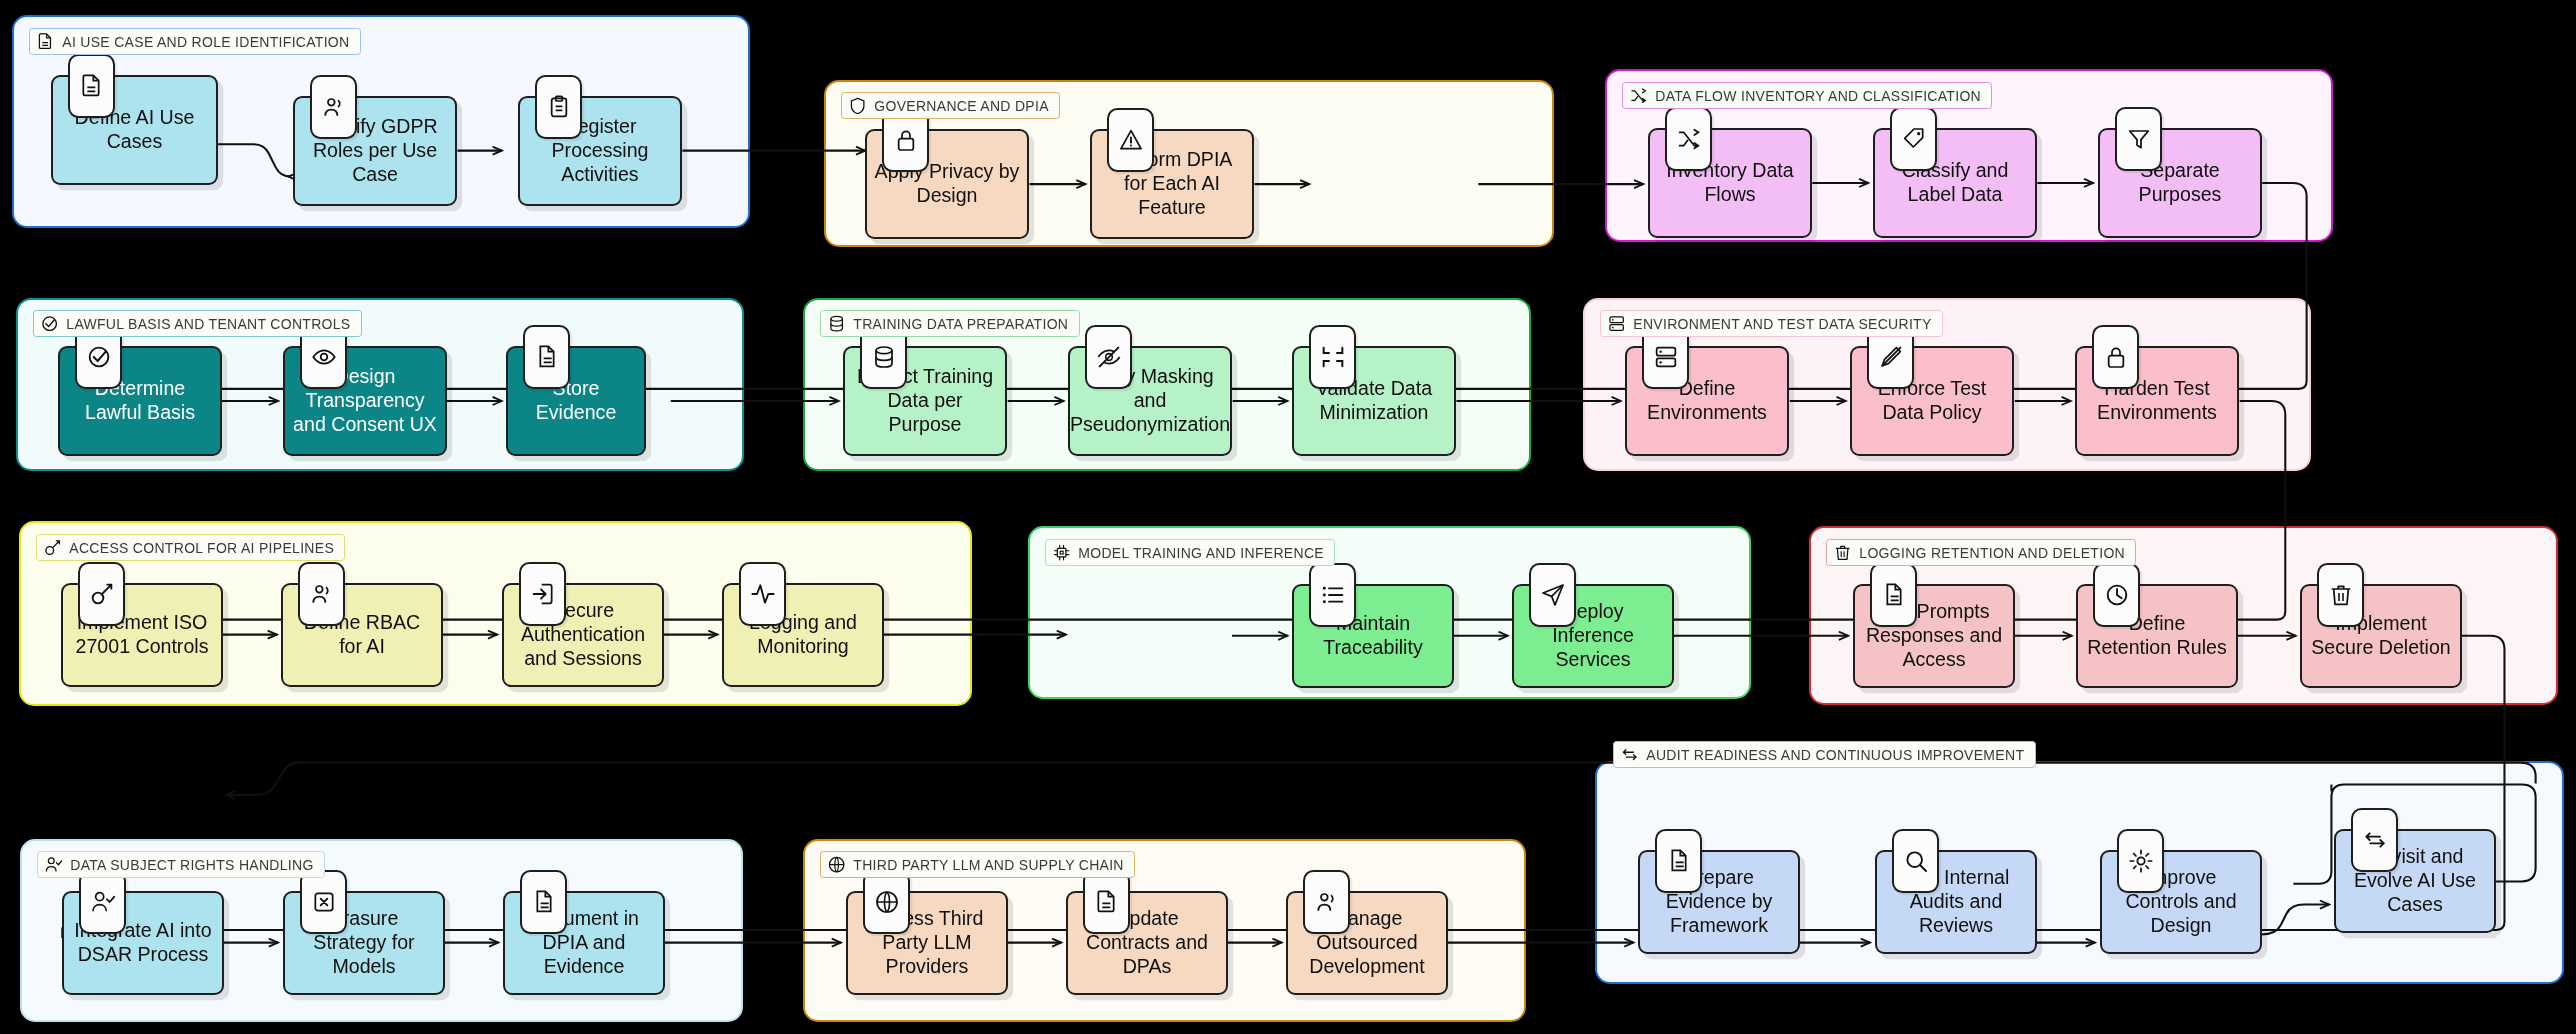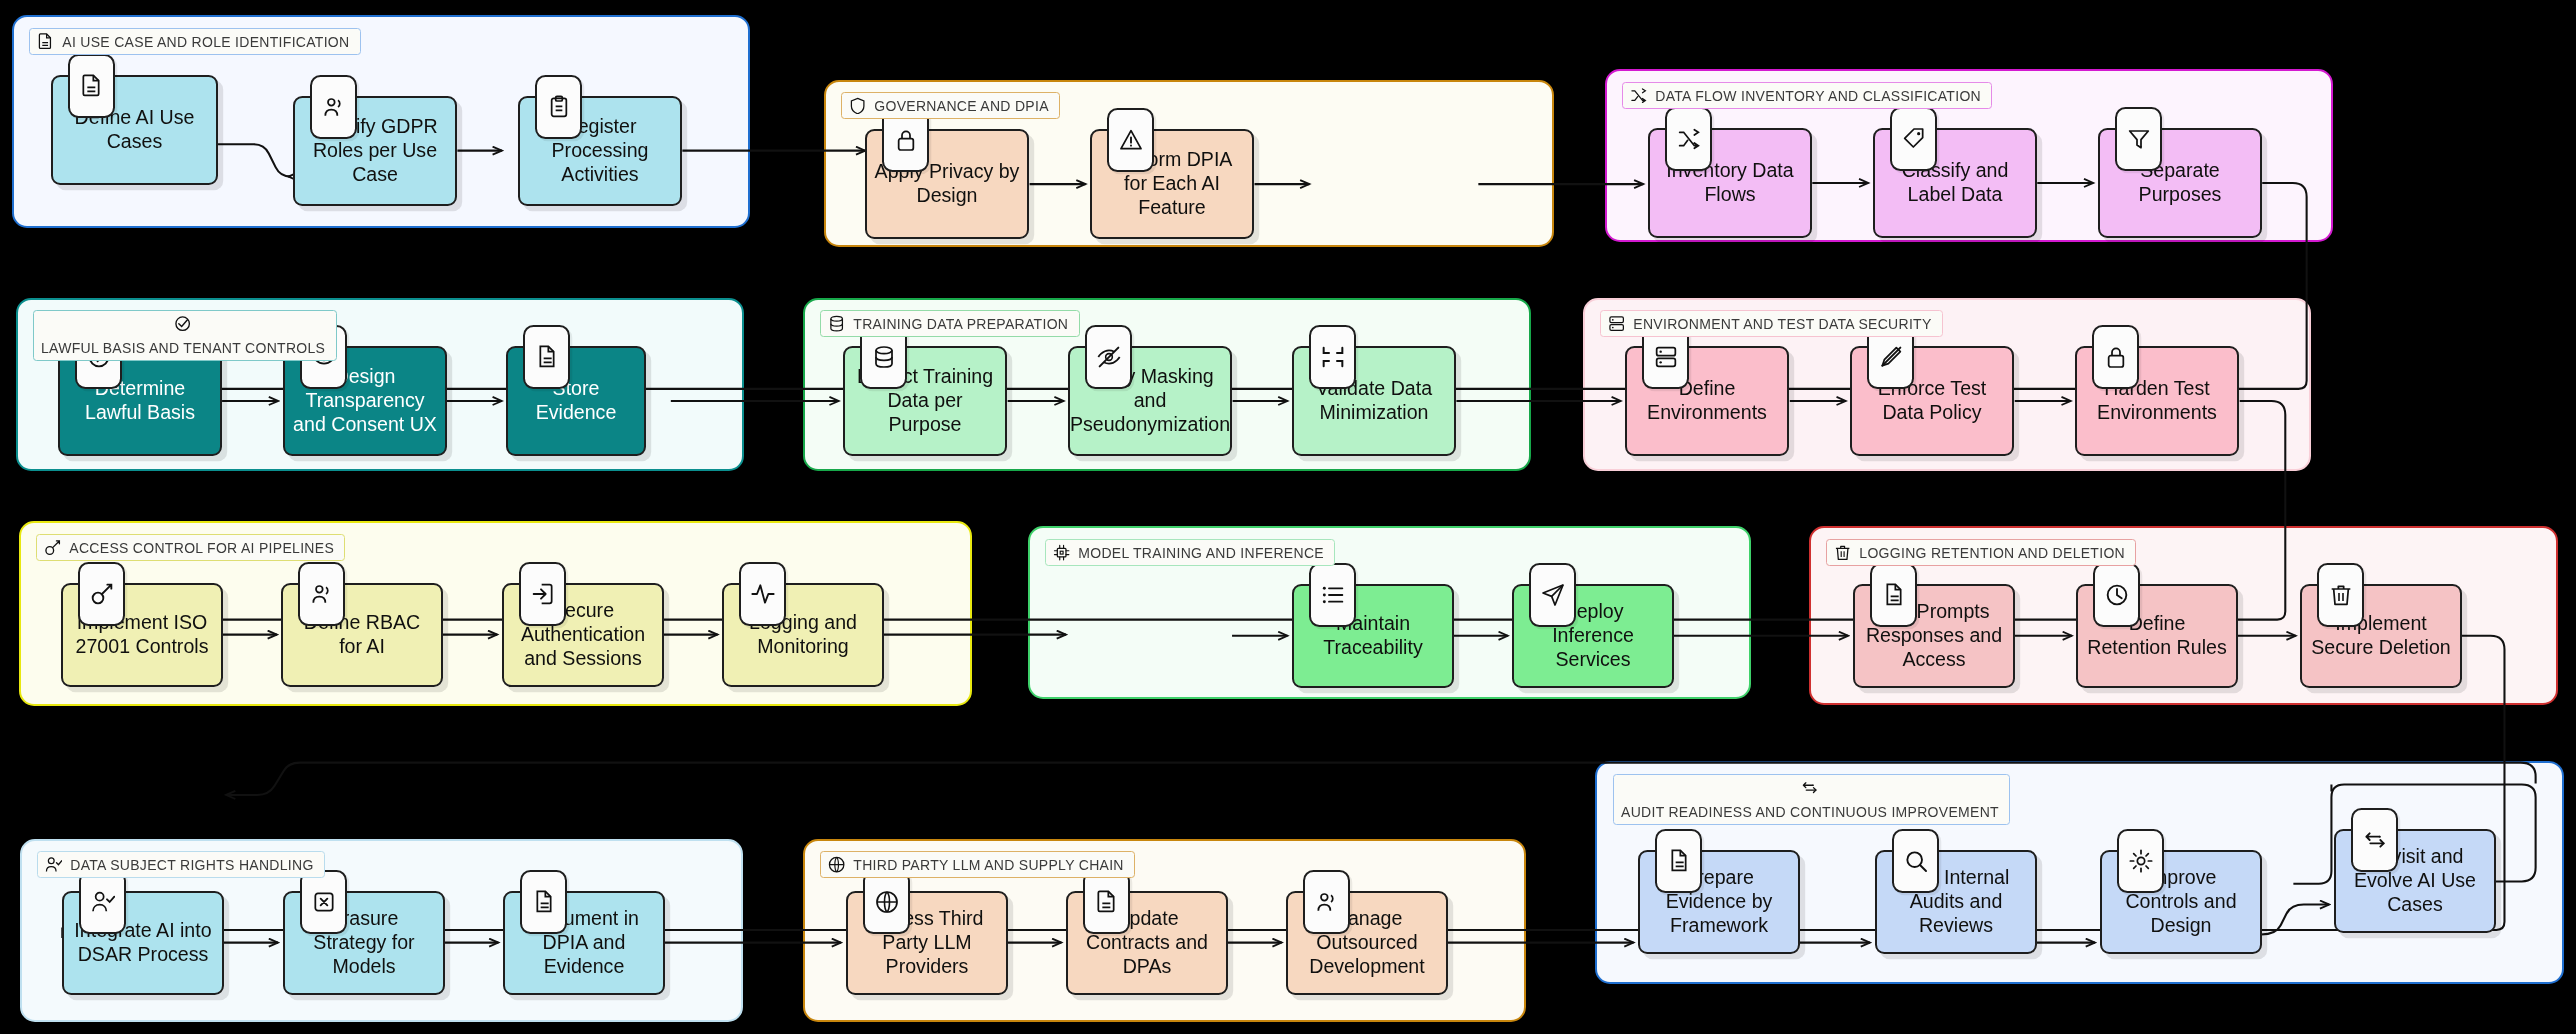--- a/index.html
+++ b/index.html
@@ -177,21 +177,21 @@
     </div>
     <div class="node" style="left: 2098px; top: 128px; width: 164px; height: 110px; background: rgb(243, 189, 245); color: rgb(16, 16, 15);">
       <span class="node-icon">
         <svg viewBox="0 0 36 36" xmlns="http://www.w3.org/2000/svg">
           <path d="M4 6h28l-11 13v12l-6-4V19z" fill="none" stroke="#111" stroke-width="2.6" stroke-linejoin="round"></path>
         </svg>
       </span>
       <span class="nlabel">Separate Purposes</span>
     </div>
     <div class="cluster" style="left: 16px; top: 298px; width: 728px; height: 173px; border-color: rgb(11, 143, 143); background: rgb(242, 251, 251);"></div>
-    <div class="cluster-label" style="left: 33px; top: 310px; position: absolute; border-color: rgb(127, 201, 201); flex-direction: column;">
+    <div class="cluster-label" style="left: 33px; top: 310px; position: absolute; border-color: rgb(127, 201, 201);">
       <span class="ci"><svg viewBox="0 0 36 36" xmlns="http://www.w3.org/2000/svg">
           <circle cx="18" cy="18" r="14" fill="none" stroke="#111" stroke-width="2.8"></circle>
           <path d="M10 18l6 6 12-14" fill="none" stroke="#111" stroke-width="3" stroke-linecap="round"></path>
         </svg></span>
       <span>LAWFUL BASIS AND TENANT CONTROLS</span>
     </div>
     <div class="node light" style="left: 58px; top: 346px; width: 164px; height: 110px; background: rgb(11, 133, 134); color: rgb(255, 255, 255);">
       <span class="node-icon">
         <svg viewBox="0 0 36 36" xmlns="http://www.w3.org/2000/svg">
           <circle cx="18" cy="18" r="14" fill="none" stroke="#111" stroke-width="2.8"></circle>
@@ -469,21 +469,21 @@
       <span class="node-icon">
         <svg viewBox="0 0 36 36" xmlns="http://www.w3.org/2000/svg">
           <circle cx="14" cy="11" r="5" fill="none" stroke="#111" stroke-width="2.6"></circle>
           <path d="M5 31c0-6 4-9 9-9s9 3 9 9" fill="none" stroke="#111" stroke-width="2.6"></path>
           <path d="M24 8a6 6 0 0 1 0 10" fill="none" stroke="#111" stroke-width="2.6"></path>
         </svg>
       </span>
       <span class="nlabel">Manage Outsourced Development</span>
     </div>
     <div class="cluster" style="left: 1595px; top: 761px; width: 969px; height: 223px; border-color: rgb(31, 111, 208); background: rgb(246, 249, 254);"></div>
-    <div class="cluster-label" style="left: 1613px; top: 774px; position: absolute; border-color: rgb(157, 194, 239); flex-direction: column;">
+    <div class="cluster-label" style="left: 1613px; top: 741px; position: absolute; border-color: rgb(157, 194, 239);">
       <span class="ci"><svg viewBox="0 0 36 36" xmlns="http://www.w3.org/2000/svg">
           <path d="M5 13h20a6 6 0 0 1 0 0M5 13l5-5M5 13l5 5" fill="none" stroke="#111" stroke-width="2.8" stroke-linecap="round" stroke-linejoin="round"></path>
           <path d="M31 23H11" fill="none" stroke="#111" stroke-width="2.8" stroke-linecap="round"></path>
           <path d="M31 23l-5-5M31 23l-5 5M25 13a6 6 0 0 1 0 0" fill="none" stroke="#111" stroke-width="2.8" stroke-linecap="round" stroke-linejoin="round"></path>
         </svg></span>
       <span>AUDIT READINESS AND CONTINUOUS IMPROVEMENT</span>
     </div>
     <div class="node" style="left: 1638px; top: 850px; width: 162px; height: 104px; background: rgb(197, 217, 247); color: rgb(16, 16, 15);">
       <span class="node-icon">
         <svg viewBox="0 0 36 36" xmlns="http://www.w3.org/2000/svg">

